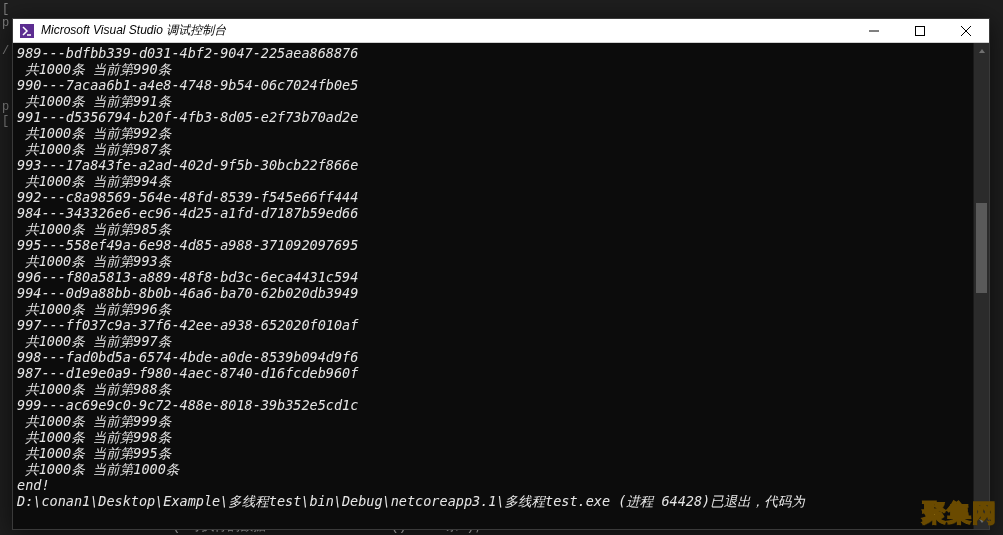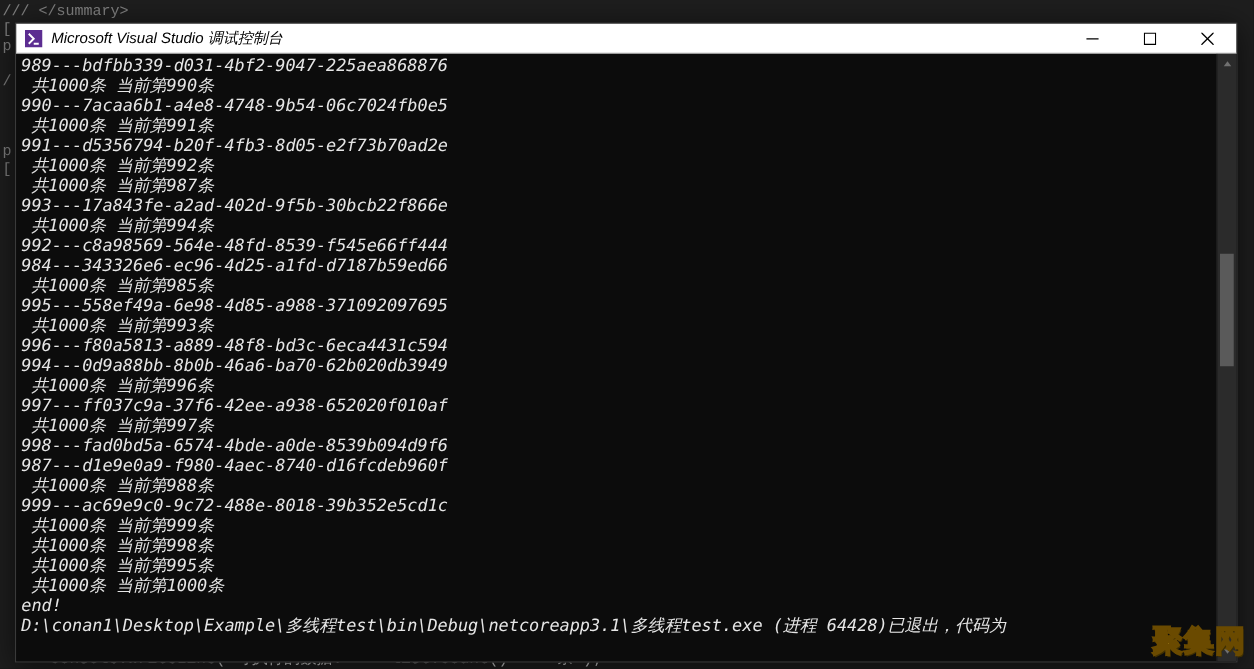--- a/index.html
+++ b/index.html
@@ -128,21 +128,20 @@
       -webkit-text-stroke: 1.5px #6a4a00;
       text-shadow: 1px 1px 0 #403000;
       letter-spacing: 1px;
     }
   </style>
 </head>
 <body>
 
 <div class="bg-editor">
   <div id="bg-top">
-      <div class="bg-line">/// &lt;/summary&gt;</div>
       <div class="bg-line">[</div>
       <div class="bg-line">p </div>
       <div class="bg-line"> </div>
       <div class="bg-line">/ </div>
       <div class="bg-line"> </div>
       <div class="bg-line"> </div>
       <div class="bg-line"> </div>
       <div class="bg-line">p </div>
       <div class="bg-line">[</div>
     </div>

